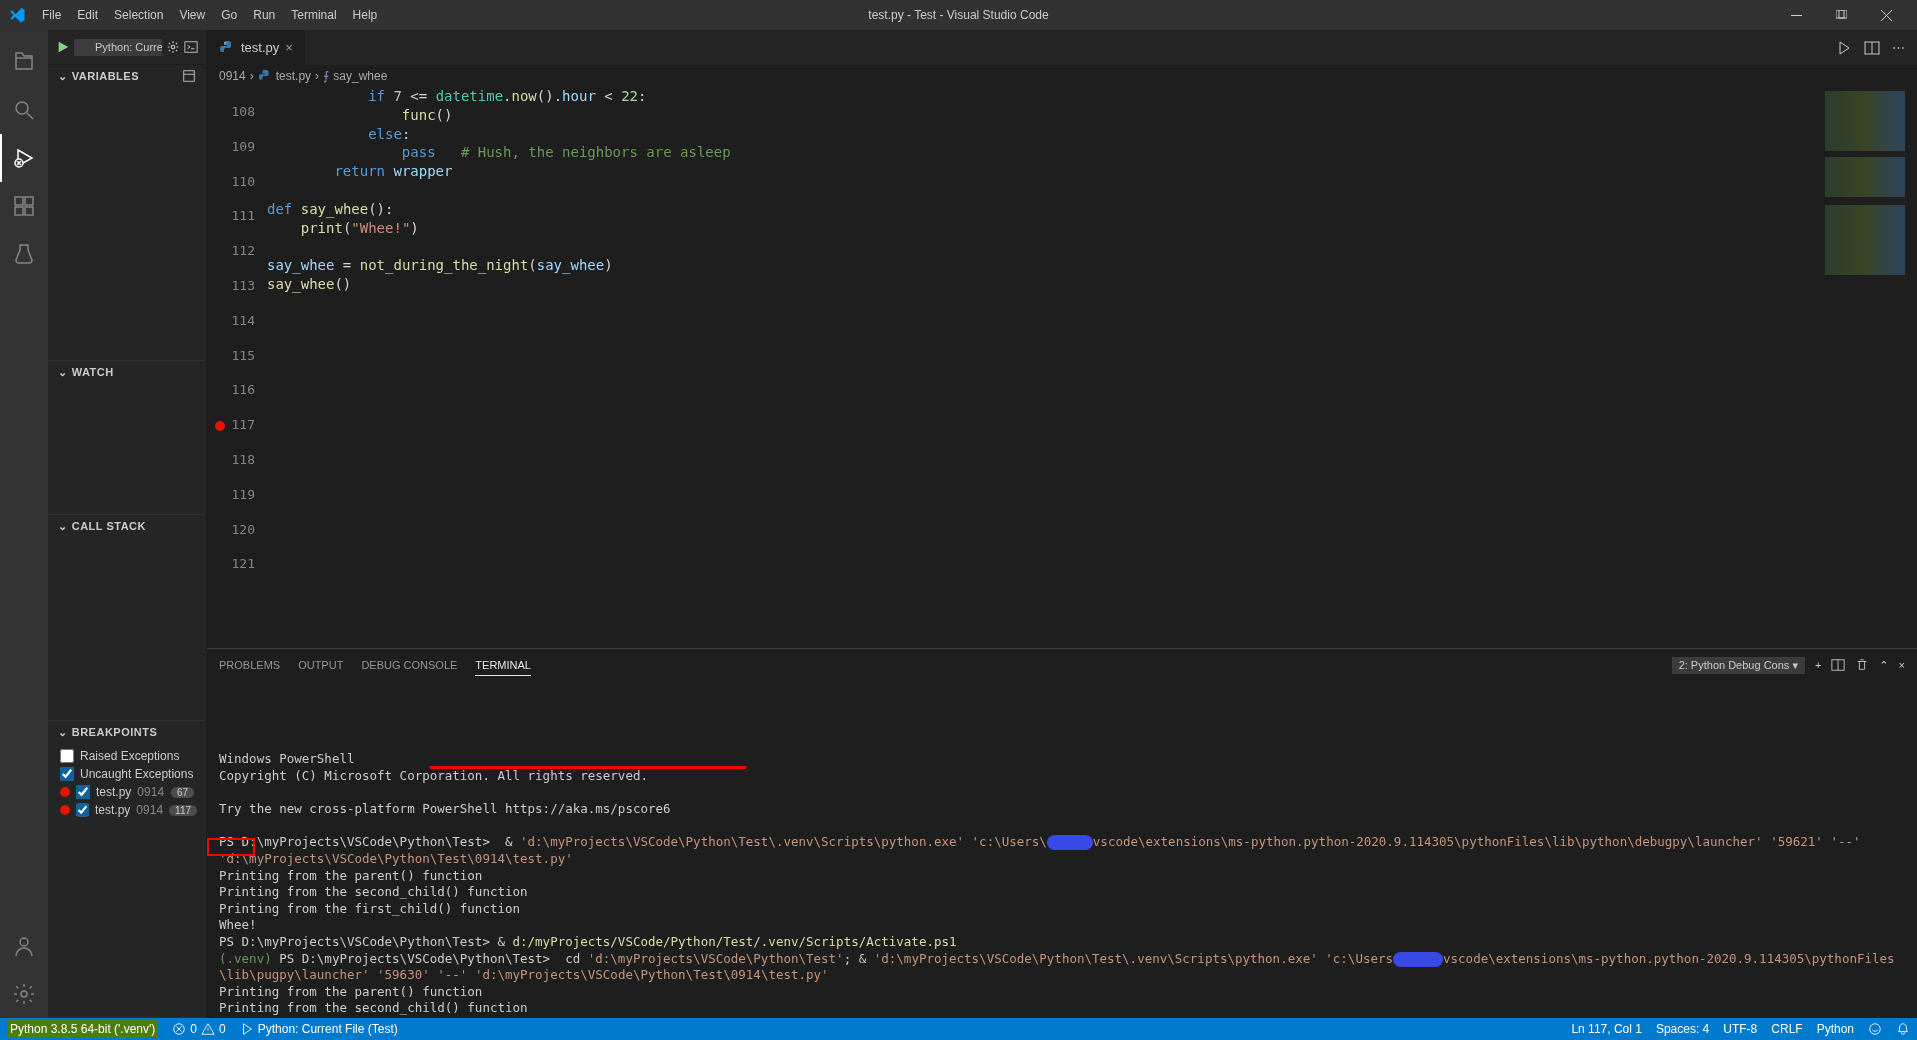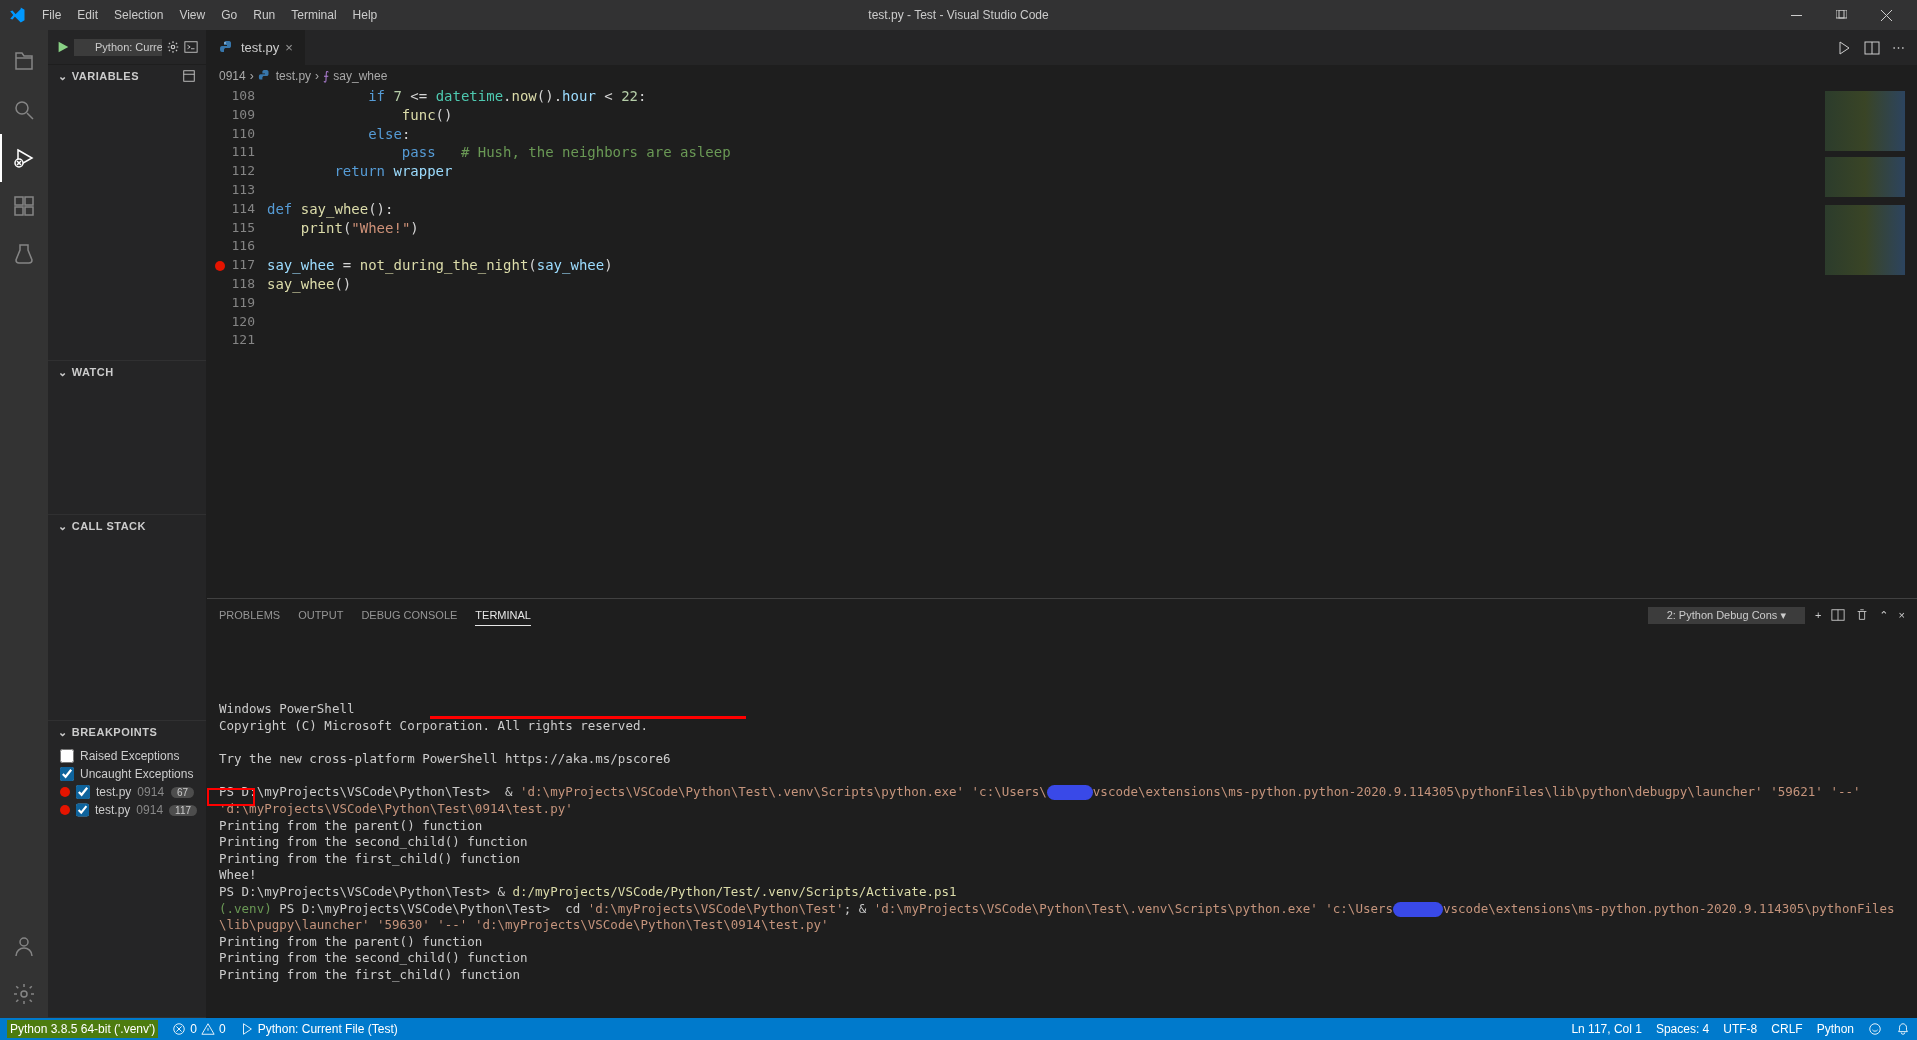--- a/index.html
+++ b/index.html
@@ -66,43 +66,43 @@
 
 .editor-area { flex: 1; display: flex; flex-direction: column; background: #1e1e1e; }
 .editor-tabs { height: 35px; display: flex; background: #252526; align-items: stretch; }
 .editor-tab { display: flex; align-items: center; padding: 0 12px; gap: 6px; background: #1e1e1e; border-right: 1px solid #252526; position: relative; font-size: 13px; }
 .editor-tab-close { color: #cccccc; opacity: 0.7; }
 .editor-tab-actions { margin-left: auto; display: flex; align-items: center; gap: 12px; padding-right: 12px; color: #cccccc; }
 .breadcrumb { height: 22px; display: flex; align-items: center; padding: 0 12px; gap: 4px; font-size: 12px; color: #a9a9a9; background: #1e1e1e; }
 
 .editor-main { flex: 1; display: flex; position: relative; }
 .gutter { width: 60px; text-align: right; padding-right: 12px; font-family: Consolas, monospace; font-size: 13px; color: #858585; line-height: 18.8px; padding-top: 0; position: relative; }
-.gutter-line { height: 18.8px; position: relative; }
+.gutter-line { height: 18.8px; position: relative; margin-top: 16px; }
 .breakpoint-glyph { position: absolute; left: 8px; width: 10px; height: 10px; border-radius: 50%; background: #e51400; top: 50%; transform: translateY(-50%); }
 .code-content { flex: 1; font-family: Consolas, monospace; font-size: 14px; line-height: 18.8px; white-space: pre; color: #d4d4d4; }
 .code-line { height: 18.8px; }
 .minimap { width: 96px; background: #1e1e1e; position: relative; }
 .minimap-blob { position: absolute; left: 4px; width: 80px; background: linear-gradient(90deg, #3a5a3a, #556b2d, #3b6aa0); opacity: 0.5; }
 
 
 .kw { color: #569cd6; }
 .str { color: #ce9178; }
 .num { color: #b5cea8; }
 .fn { color: #dcdcaa; }
 .cm { color: #6a9955; }
 .ident { color: #9cdcfe; }
 .pln { color: #d4d4d4; }
 .cls { color: #4ec9b0; }
 
-.panel-area { height: 420px; display: flex; flex-direction: column; border-top: 1px solid #414141; background: #1e1e1e; }
+.panel-area { height: 370px; display: flex; flex-direction: column; border-top: 1px solid #414141; background: #1e1e1e; }
 .panel-tabs { height: 32px; display: flex; align-items: center; padding: 0 12px; gap: 18px; font-size: 11px; }
 .panel-tab { color: #969696; padding: 4px 0; cursor: pointer; }
 .panel-tab.active { color: #e7e7e7; border-bottom: 1px solid #e7e7e7; }
 .panel-tab-right { margin-left: auto; display: flex; align-items: center; gap: 10px; }
-.terminal-select { background: #3c3c3c; color: #cccccc; border: 1px solid #3c3c3c; padding: 1px 18px; font-size: 11px; }
+.terminal-select { background: #3c3c3c; color: #cccccc; border: 1px solid #3c3c3c; padding: 1px 6px; font-size: 11px; }
 .terminal-body { flex: 1; padding: 4px 12px; font-family: Consolas, monospace; font-size: 12.5px; line-height: 16.6px; overflow: hidden; white-space: pre-wrap; word-break: break-all; }
 .jp { color: #c5947c; }
 .jy { color: #dcdcaa; }
 .venv { color: #6a9955; }
 .redunderline { position: absolute; height: 3px; background: #ff0000; }
 .bluedot { position: absolute; border-radius: 50% / 50%; background: #3949e8; }
 .redbox { position: absolute; border: 2px solid #ff0000; }
 
 .statusbar {
   height: 22px;

